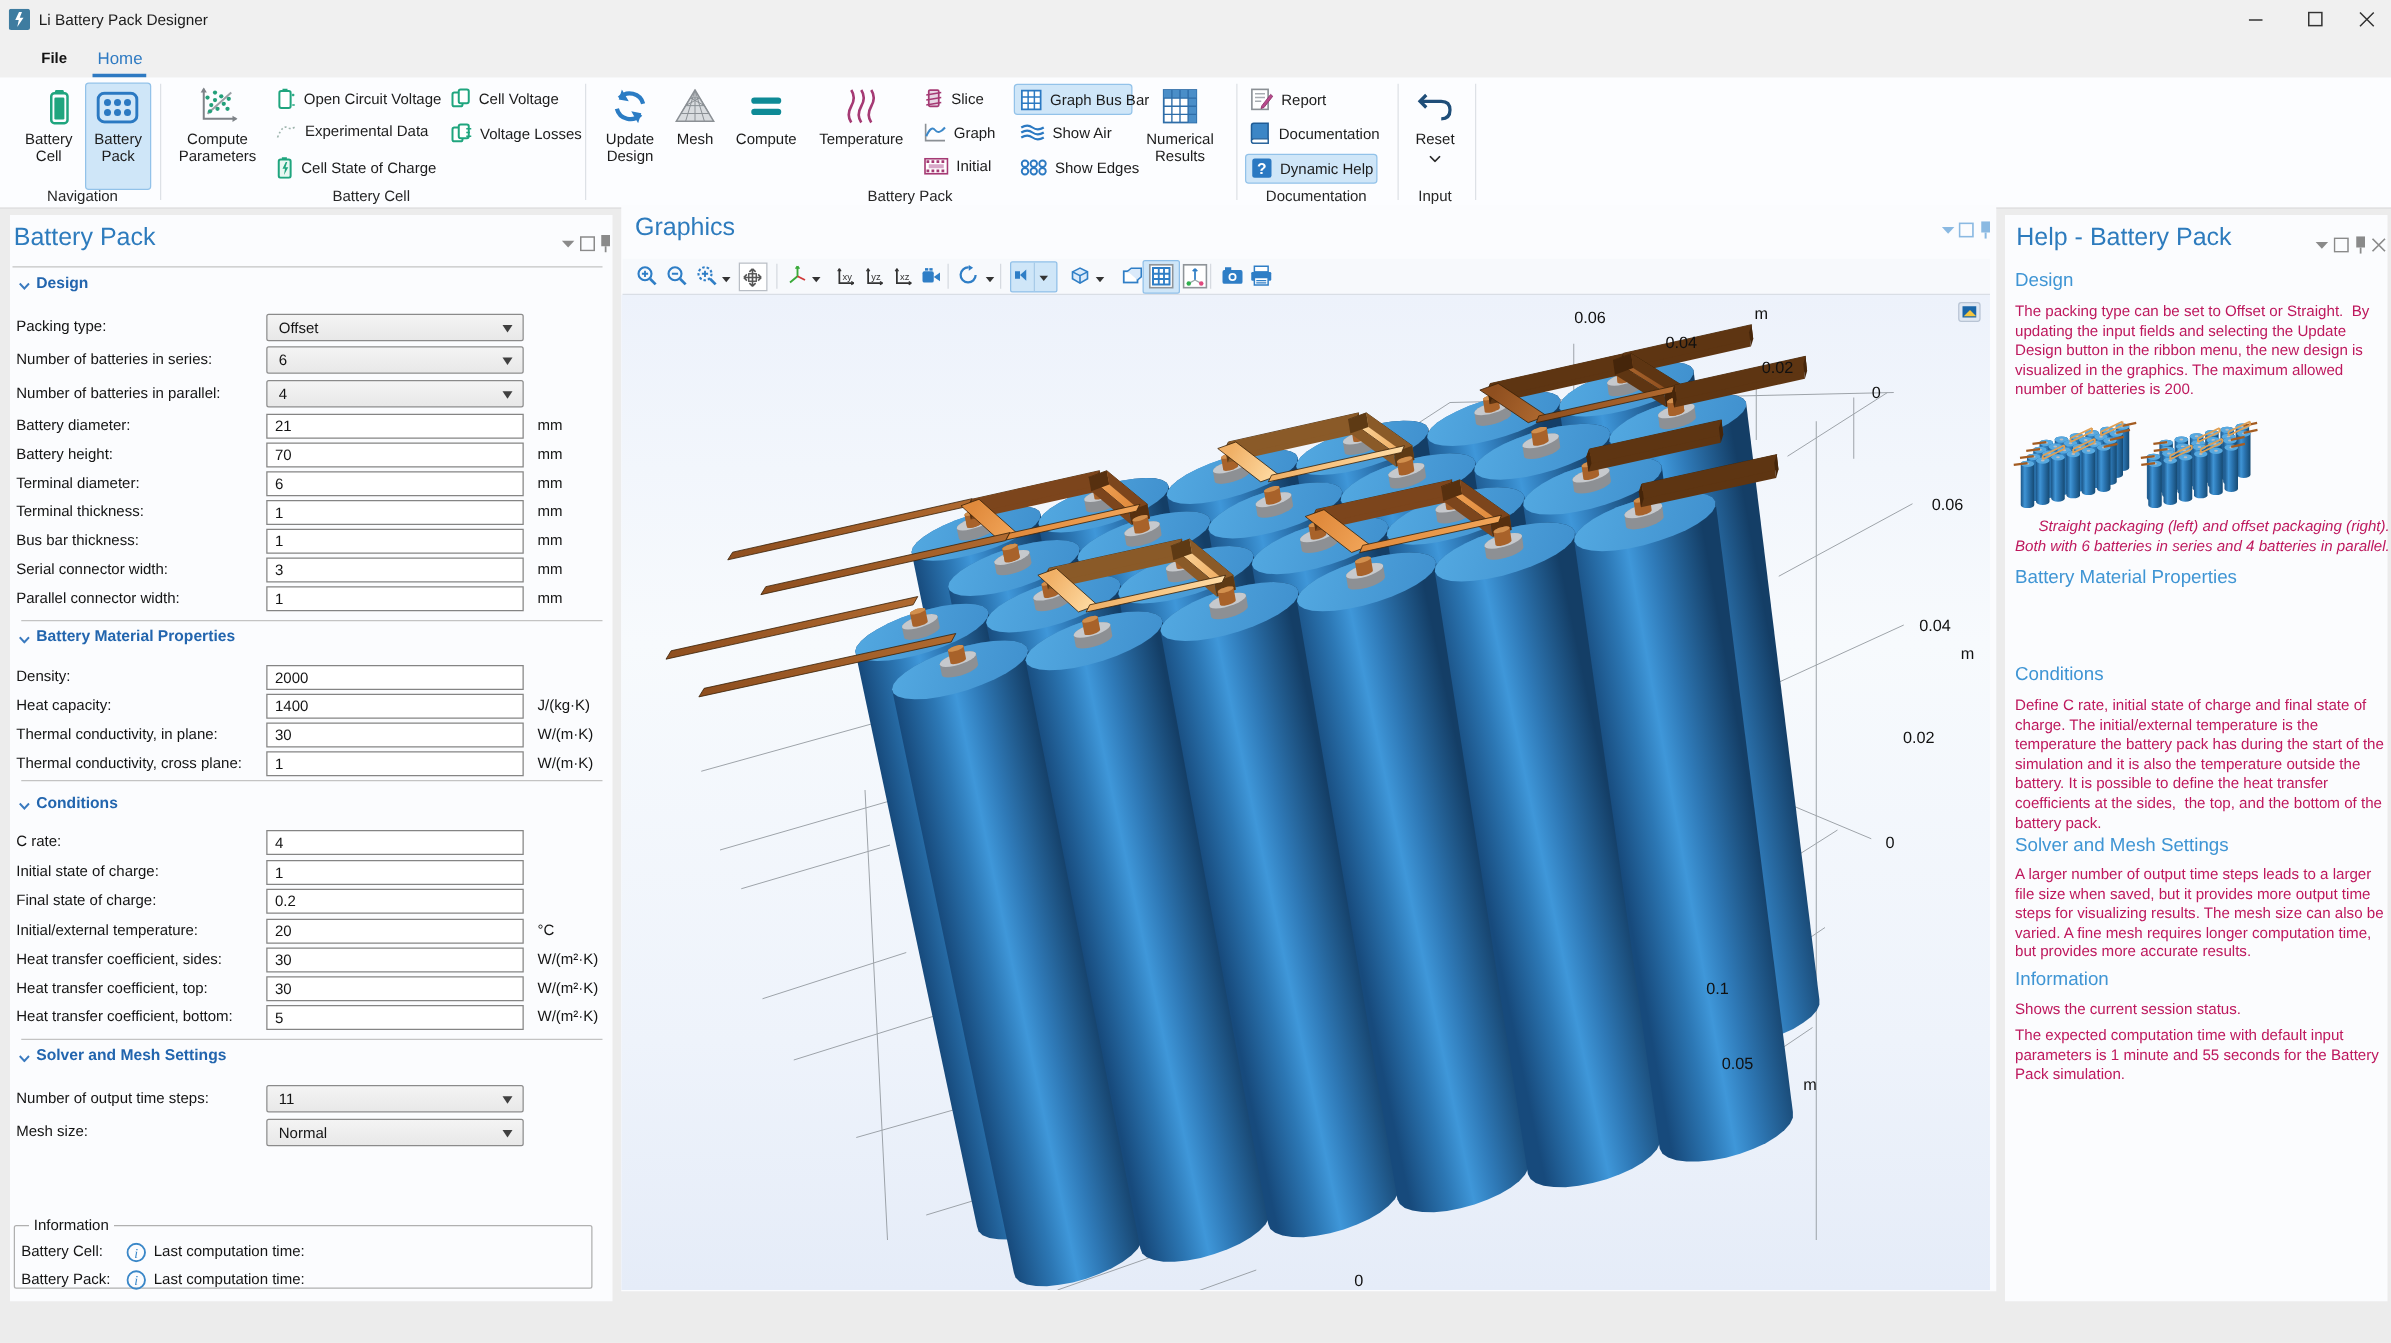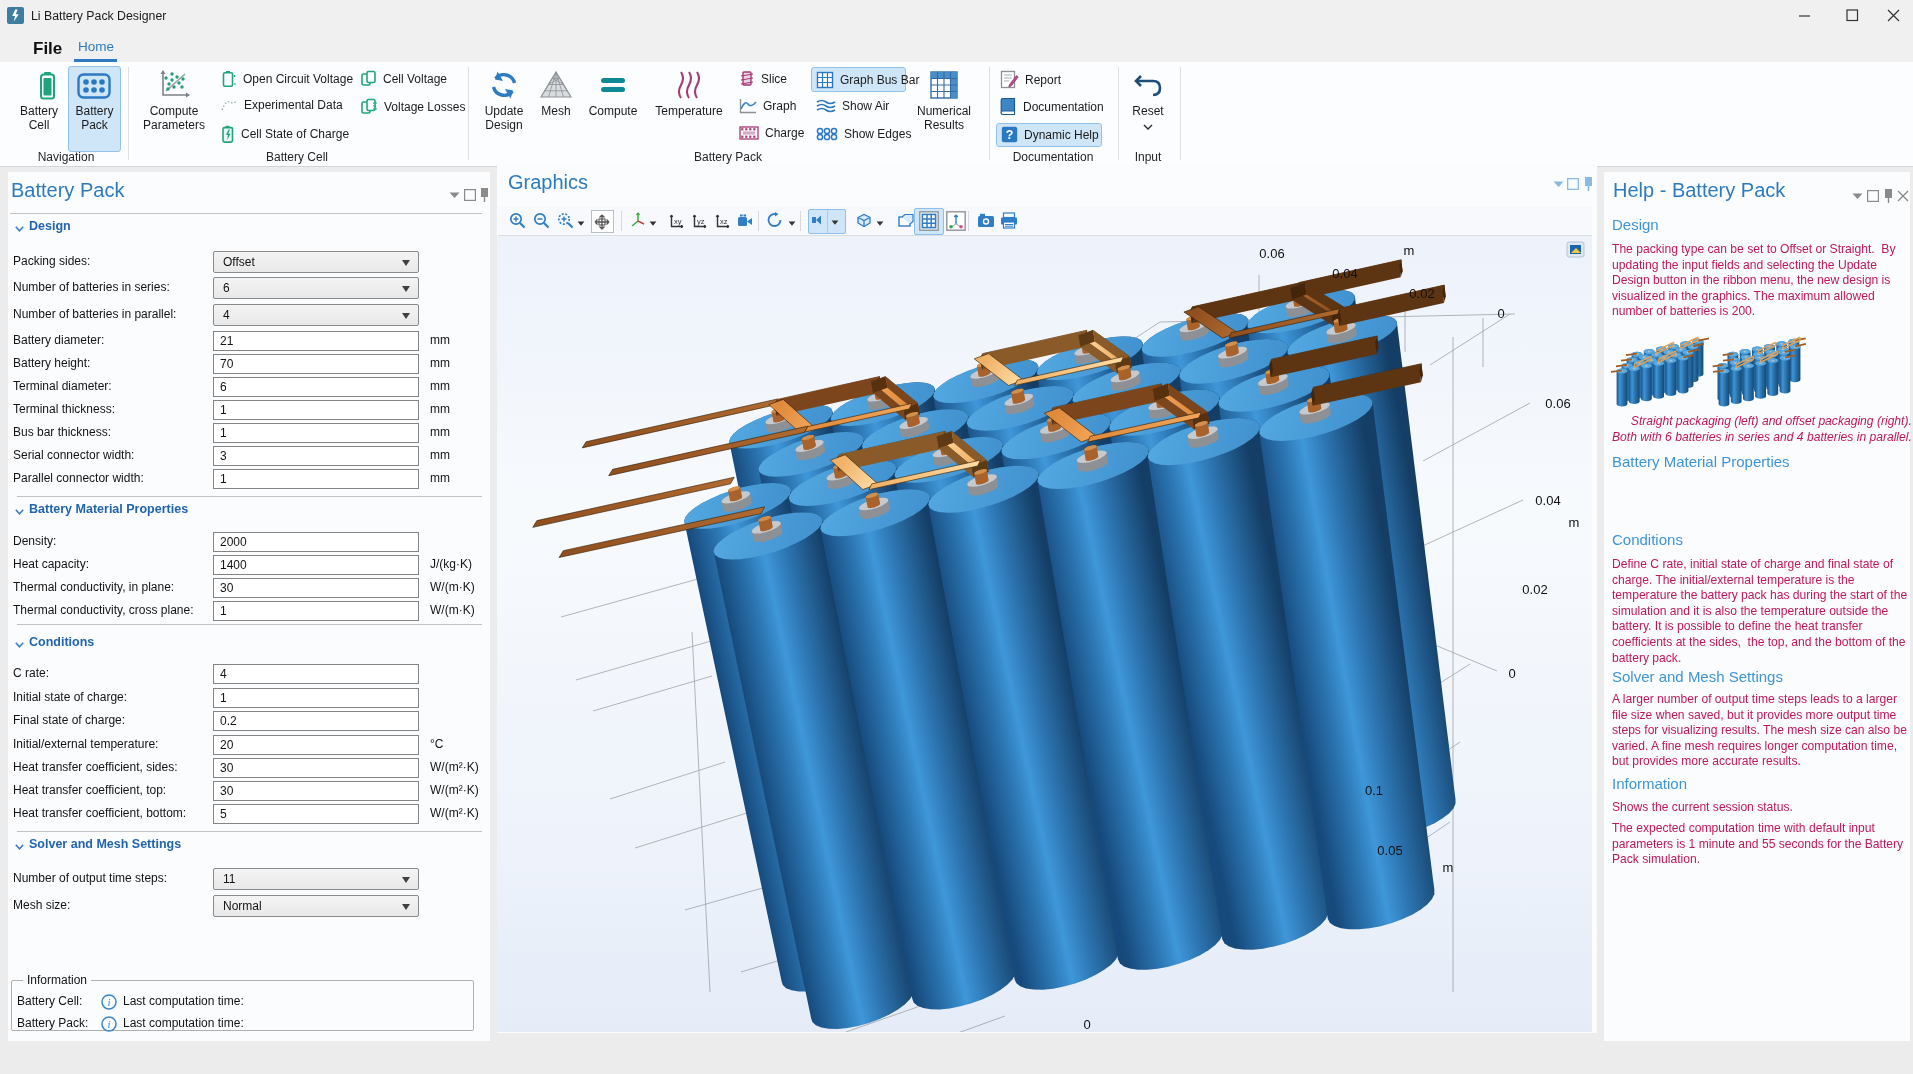--- a/index.html
+++ b/index.html
@@ -37,21 +37,21 @@
       <line x1="0" y1="5" x2="11" y2="5" stroke="#333" stroke-width="1.2"></line>
     </svg>
  <svg class="abs" style="left:1846px;top:9px" width="13" height="13">
       <rect x="1" y="1" width="10.5" height="10.5" fill="none" stroke="#333" stroke-width="1.2"></rect>
     </svg>
  <svg class="abs" style="left:1887px;top:9px" width="13" height="13">
       <path d="M1 1 L12 12 M12 1 L1 12" stroke="#333" stroke-width="1.2"></path>
     </svg>
 </div>
 <div id="tabs">
- <div class="abs" style="left:33px;top:7px;font-size:17px;color:#111;font-weight:bold;">File</div>
+ <div class="abs" style="left:33px;top:7px;font-size:12px;color:#111;font-weight:bold;">File</div>
  <div class="abs" style="left:78px;top:7px;font-size:13.5px;color:#2e7ac2;">Home</div>
  <div class="abs" style="left:74px;top:27px;width:43px;height:3px;background:#2e7ac2;"></div>
 </div>
 <div id="ribbon">
     <svg class="abs" style="left:32px;top:8px" width="30" height="30" viewBox="0 0 30 30">
       <rect x="12" y="2" width="7" height="3" rx="1" fill="#1fa57e"></rect>
       <rect x="9" y="4.5" width="13" height="24" rx="2.5" fill="none" stroke="#1fa57e" stroke-width="2"></rect>
       <rect x="11.5" y="8" width="8" height="17.5" rx="1" fill="#1fa57e"></rect>
     </svg>
     <div class="rbig" style="left:10px;top:40px;width:58px;">
@@ -181,21 +181,21 @@
         <rect x="2.2" y="2.2" width="2.2" height="2.2" fill="#a53a74"></rect>
         <rect x="2.2" y="9.6" width="2.2" height="2.2" fill="#a53a74"></rect>
         <rect x="6.2" y="2.2" width="2.2" height="2.2" fill="#a53a74"></rect>
         <rect x="6.2" y="9.6" width="2.2" height="2.2" fill="#a53a74"></rect>
         <rect x="10.2" y="2.2" width="2.2" height="2.2" fill="#a53a74"></rect>
         <rect x="10.2" y="9.6" width="2.2" height="2.2" fill="#a53a74"></rect>
         <rect x="14.2" y="2.2" width="2.2" height="2.2" fill="#a53a74"></rect>
         <rect x="14.2" y="9.6" width="2.2" height="2.2" fill="#a53a74"></rect>
         <rect x="4" y="5.4" width="12" height="3.2" fill="#d8a8c8"></rect>
       </svg>
-      <span>Charge</span>
+      <span>Initial</span>
     </div>
     <div class="abs hl" style="left:811px;top:5px;width:95px;height:25px;"></div>
     <div class="rsm" style="left:816px;top:9px;">
       <svg style="left:0px;top:0px" width="18" height="18" viewBox="0 0 18 18">
         <rect x="1.5" y="1.5" width="15" height="15" fill="#fff" stroke="#2b79c2" stroke-width="1.4"></rect>
         <path d="M1.5 6.5 L16.5 6.5 M1.5 11.5 L16.5 11.5 M6.5 1.5 L6.5 16.5 M11.5 1.5 L11.5 16.5" stroke="#2b79c2" stroke-width="1.2"></path>
       </svg>
       <span>Graph Bus Bar</span>
     </div>
     <div class="rsm" style="left:816px;top:36px;">
@@ -275,21 +275,21 @@
     </svg>
     <svg class="abs" style="left:472px;top:16px" width="9" height="14">
       <rect x="1" y="0" width="7" height="9" fill="#8a8a8a"></rect>
       <line x1="4.5" y1="9" x2="4.5" y2="14" stroke="#8a8a8a" stroke-width="1.4"></line>
     </svg>
     <div class="hsep" style="left:2px;width:472px;top:41px;"></div>
     <svg class="abs" style="left:7px;top:54px" width="9" height="6">
       <path d="M0.8 0.8 L4.5 4.8 L8.2 0.8" stroke="#3a7abf" stroke-width="1.5" fill="none"></path>
     </svg>
     <div class="sechead" style="left:21px;top:47px;">Design</div>
-    <div class="flabel" style="left:5px;top:82px;">Packing sides:</div>
+    <div class="flabel" style="left:5px;top:82px;">Packing type:</div>
     <div class="dd" style="left:205px;top:79px;">Offset</div>
     <div class="flabel" style="left:5px;top:108px;">Number of batteries in series:</div>
     <div class="dd" style="left:205px;top:105px;">6</div>
     <div class="flabel" style="left:5px;top:135px;">Number of batteries in parallel:</div>
     <div class="dd" style="left:205px;top:132px;">4</div>
     <div class="flabel" style="left:5px;top:161px;">Battery diameter:</div>
     <div class="tinput" style="left:205px;top:159px;">21</div>
     <div class="funit" style="left:422px;top:161px;">mm</div>
     <div class="flabel" style="left:5px;top:184px;">Battery height:</div>
     <div class="tinput" style="left:205px;top:182px;">70</div>

